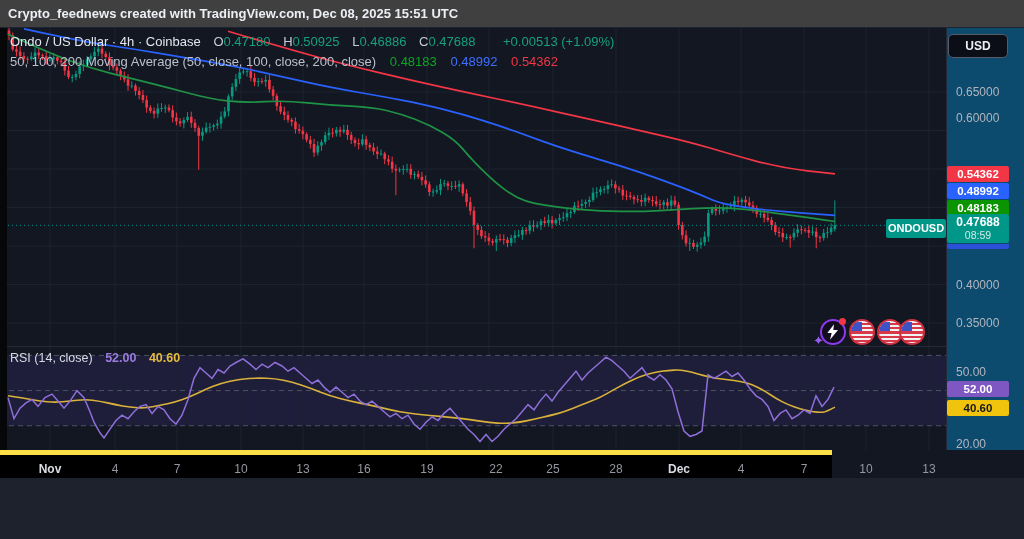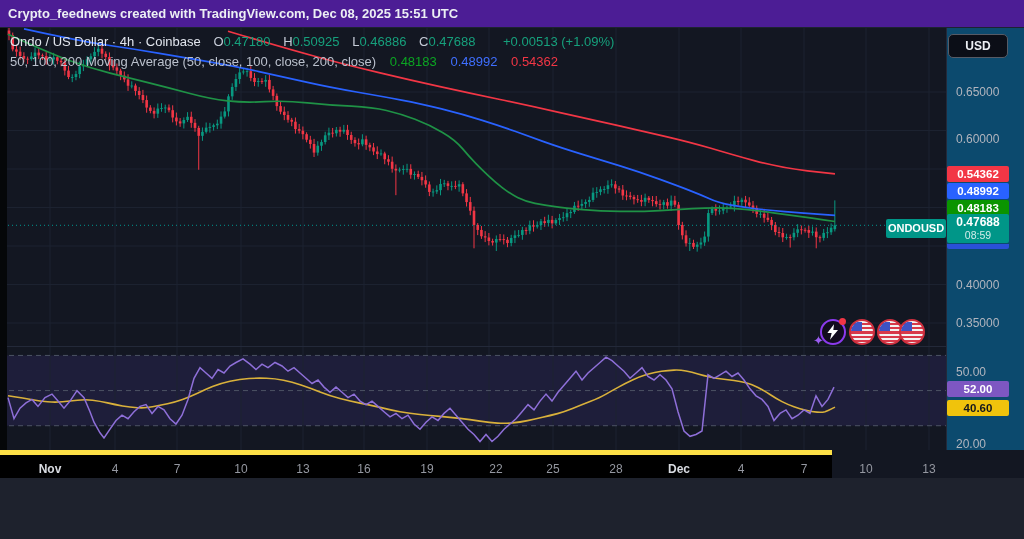--- a/index.html
+++ b/index.html
@@ -1,20 +1,20 @@
 <!DOCTYPE html>
 <html><head>
 <meta charset="utf-8">
 <style>
   *{margin:0;padding:0;box-sizing:border-box}
   html,body{background:#0b0e15}
   #root{position:relative;width:1024px;height:539px;background:#131722;overflow:hidden;
         font-family:"Liberation Sans","DejaVu Sans",sans-serif;color:#d1d4dc}
   
-  #top-bar{position:absolute;left:0;top:0;width:1024px;height:28px;background:#4c1d95;
+  #top-bar{position:absolute;left:0;top:0;width:1024px;height:28px;background:#404040;
            border-bottom:1px solid #1d2330;z-index:7}
   #top-bar .wm{display:block;padding:6px 0 0 8px;font-size:13px;font-weight:700;color:#eceff4}
   
   #main-pane{position:absolute;left:0;top:28px;width:946px;height:318px}
   #rsi-pane{position:absolute;left:0;top:347px;width:946px;height:103px}
   svg{display:block}
   #pane-divider{position:absolute;left:0;top:346px;width:946px;height:1px;background:#232939;z-index:2}
   #left-strip{position:absolute;left:0;top:28px;width:7px;height:422px;background:#050709;z-index:3}
   
   #price-axis{position:absolute;left:946px;top:28px;width:78px;height:422px;background:#0c4a6e;
@@ -596,24 +596,29 @@
     <span class="lv chg">+0.00513 (+1.09%)</span>
   </div>
 
   <div id="legend2" class="legend">
     <span>50, 100, 200 Moving Average (50, close, 100, close, 200, close)</span>
     <span class="mv" id="ma50v">0.48183</span>
     <span class="mv mb">0.48992</span>
     <span class="mv" id="ma200v">0.54362</span>
   </div>
 
+  <div id="rsi-legend" class="legend">
+    <span>RSI (14, close)</span>
+    <span id="rsiv">52.00</span>
+    <span id="rsimv">40.60</span>
+  </div>
 
   <div id="price-axis">
       <div class="ptick" style="top: 56px;">0.65000</div>
-      <div class="ptick" style="top: 103px;">0.60000</div>
+      <div class="ptick" style="top: 82px;">0.60000</div>
       <div class="ptick" style="top: 248.5px;">0.40000</div>
       <div class="ptick" style="top: 287px;">0.35000</div>
       <div class="ptick" style="top: 336px;">50.00</div>
       <div class="ptick" style="top: 407.5px;">20.00</div>
     </div>
   <div id="time-axis">
       <div class="ttick major" style="left: 26px;">Nov</div>
       <div class="ttick" style="left: 91px;">4</div>
       <div class="ttick" style="left: 153px;">7</div>
       <div class="ttick" style="left: 217px;">10</div>

